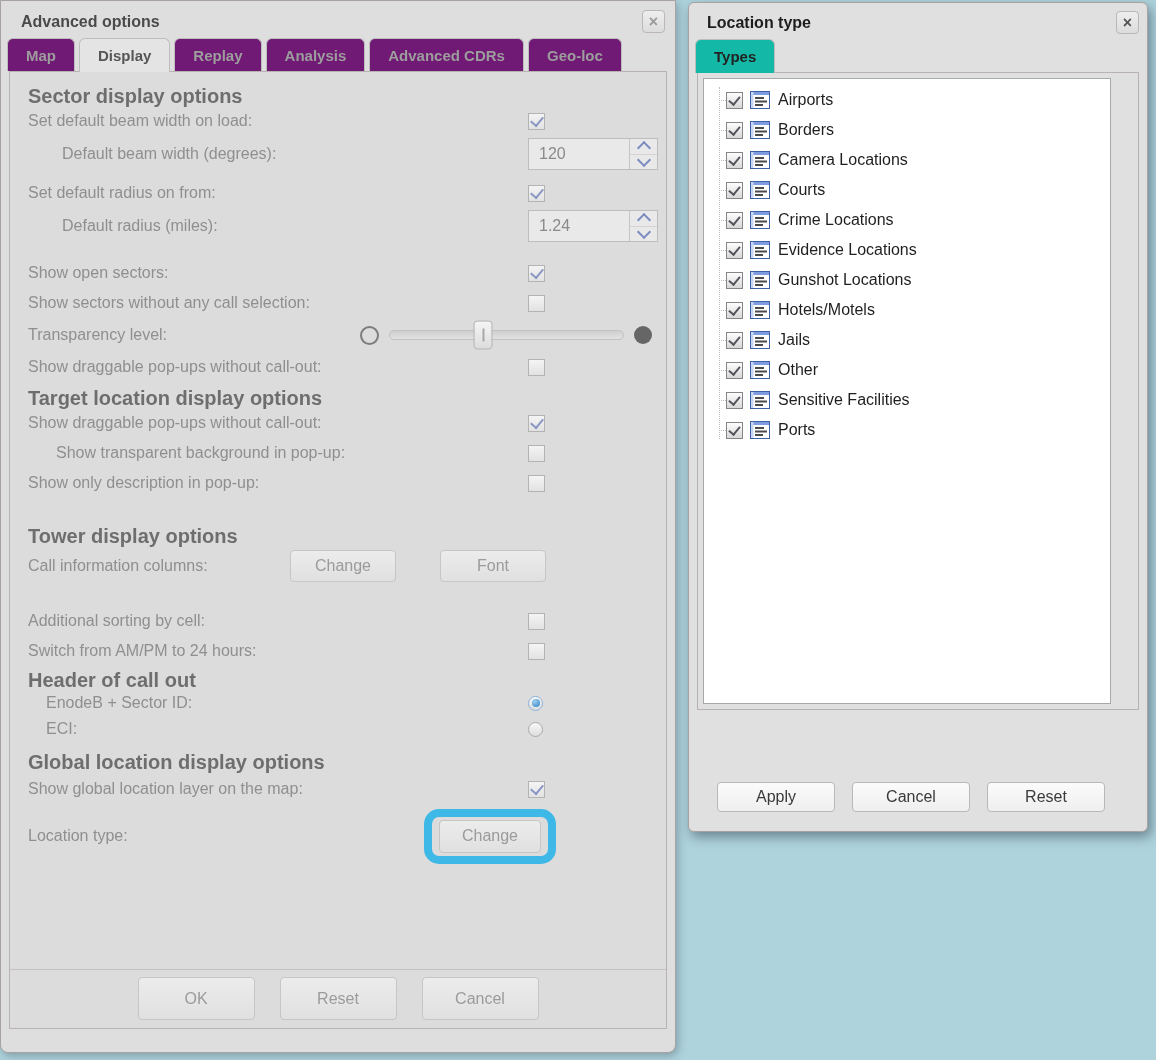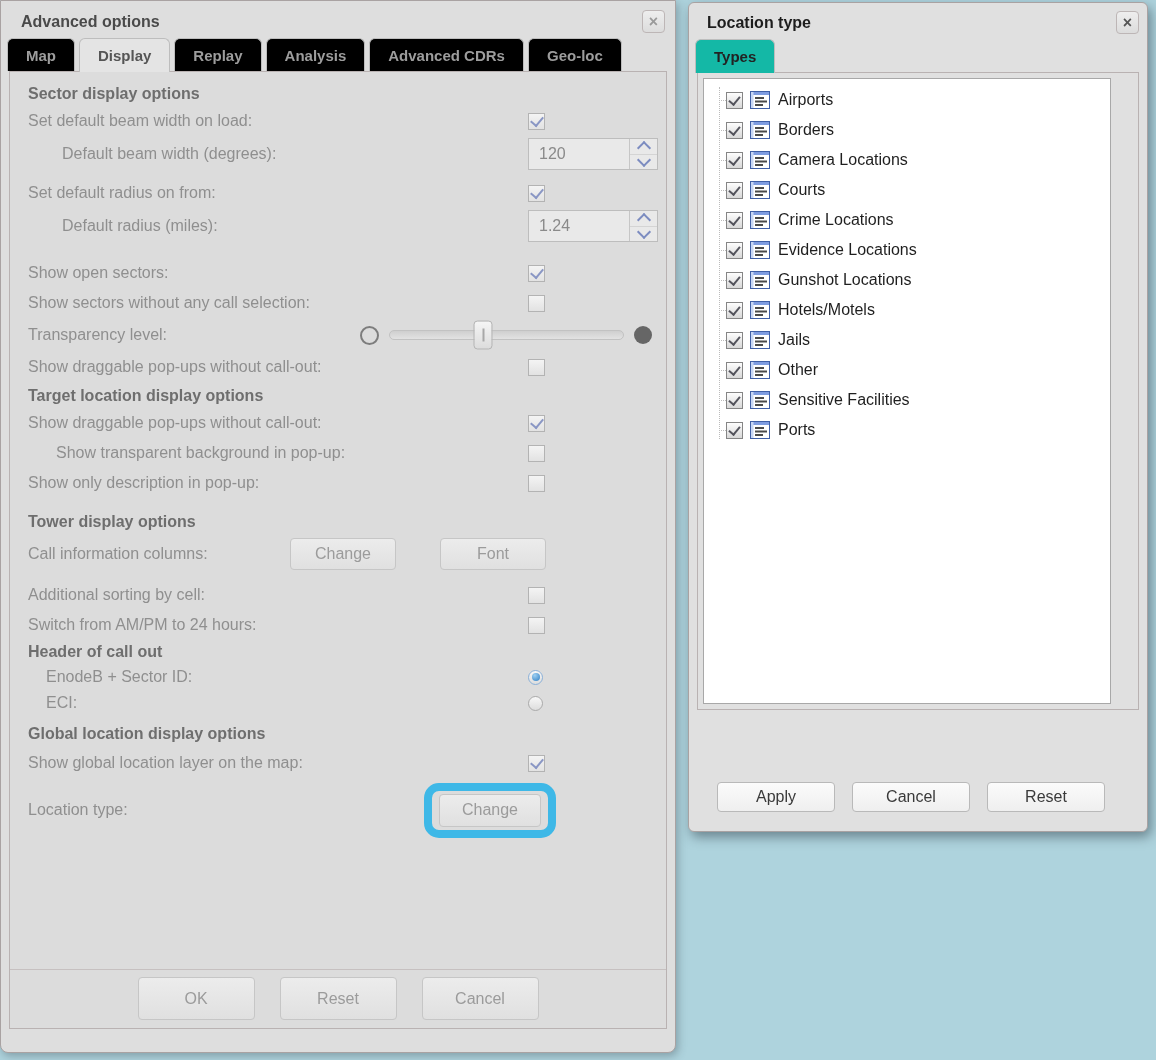--- a/index.html
+++ b/index.html
@@ -7,33 +7,33 @@
   .page{position:relative;width:1156px;height:1060px;background:#aed3dd;overflow:hidden;}
 
   
   .dialog{position:absolute;background:#dedede;border:1px solid #a9a2a2;box-sizing:border-box;}
   .titlebar{display:flex;align-items:center;justify-content:space-between;padding:9px 10px 4px 20px;}
   .dialog-title{font-weight:bold;font-size:16px;}
   .close-btn{width:23px;height:23px;border:1px solid #bdb6b6;border-radius:4px;
     background:linear-gradient(#eee,#dcdcdc);display:flex;align-items:center;justify-content:center;
     font-size:15px;line-height:1;cursor:pointer;padding:0;}
   .tabbar{display:flex;align-items:flex-end;padding:0 6px;position:relative;z-index:2;}
-  .tab{border:1px solid #bdbdbd;border-bottom:none;border-radius:6px 6px 0 0;background:#000000;
+  .tab{border:1px solid #bdbdbd;border-bottom:none;border-radius:6px 6px 0 0;background:#701a75;
     color:#9d9d9d;font-weight:bold;font-size:15px;padding:8px 18px 7px;margin-right:4px;cursor:pointer;}
   .tab.active{background:#e4e4e4;color:#555;position:relative;top:1px;padding-bottom:8px;}
   .tab-panel{border:1px solid #b9b2b2;background:#dcdcdc;box-sizing:border-box;position:relative;margin:0 8px;}
 
   
   .left-dialog{left:0;top:0;width:676px;height:1053px;border-radius:0 0 8px 8px;
     box-shadow:2px 3px 8px rgba(50,60,70,.35);}
   .left-dialog .dialog-title{color:#4a4a4a;}
   .left-dialog .close-btn .x{color:#9a9a9a;}
   .left-panel{height:958px;overflow:hidden;}
   .lp-content{padding-top:10px;}
-  .heading{font-weight:bold;font-size:16px;color:#6e6e6e;padding:3px 0 3px 18px;height:18px;}
+  .heading{font-weight:bold;font-size:20px;color:#6e6e6e;padding:3px 0 3px 18px;height:18px;}
   .row{display:flex;align-items:center;min-height:30px;font-size:16px;color:#8f8f8f;}
   .row .lbl{flex:1;padding-left:18px;}
   .row .lbl.ind1{padding-left:52px;}
   .row .lbl.ind2{padding-left:46px;}
   .row .lbl.ind3{padding-left:36px;}
   .row .ctrl{width:138px;display:flex;align-items:center;}
 
   
   .checkbox{width:17px;height:17px;border:1px solid #b3b3b3;background:linear-gradient(#f4f4f4,#e2e2e2);
     box-sizing:border-box;position:relative;display:inline-block;cursor:pointer;}
@@ -235,29 +235,29 @@
             </span>
         </div>
 
         <div class="row">
           <span class="lbl">Show only description in pop-up:</span>
           <span class="ctrl">
               <span class="checkbox"></span>
             </span>
         </div>
 
-        <div class="heading" style="margin-top:12px;">Tower display options</div>
+        <div class="heading" style="margin-top:24px;">Tower display options</div>
 
         <div class="btn-row">
           <span class="lbl2">Call information columns:</span>
           <button class="gbtn btn-change">Change</button>
           <button class="gbtn btn-font">Font</button>
         </div>
 
-        <div class="row" style="margin-top:6px;">
+        <div class="row" style="margin-top:20px;">
           <span class="lbl">Additional sorting by cell:</span>
           <span class="ctrl">
               <span class="checkbox"></span>
             </span>
         </div>
 
         <div class="row">
           <span class="lbl">Switch from AM/PM to 24 hours:</span>
           <span class="ctrl">
               <span class="checkbox"></span>

